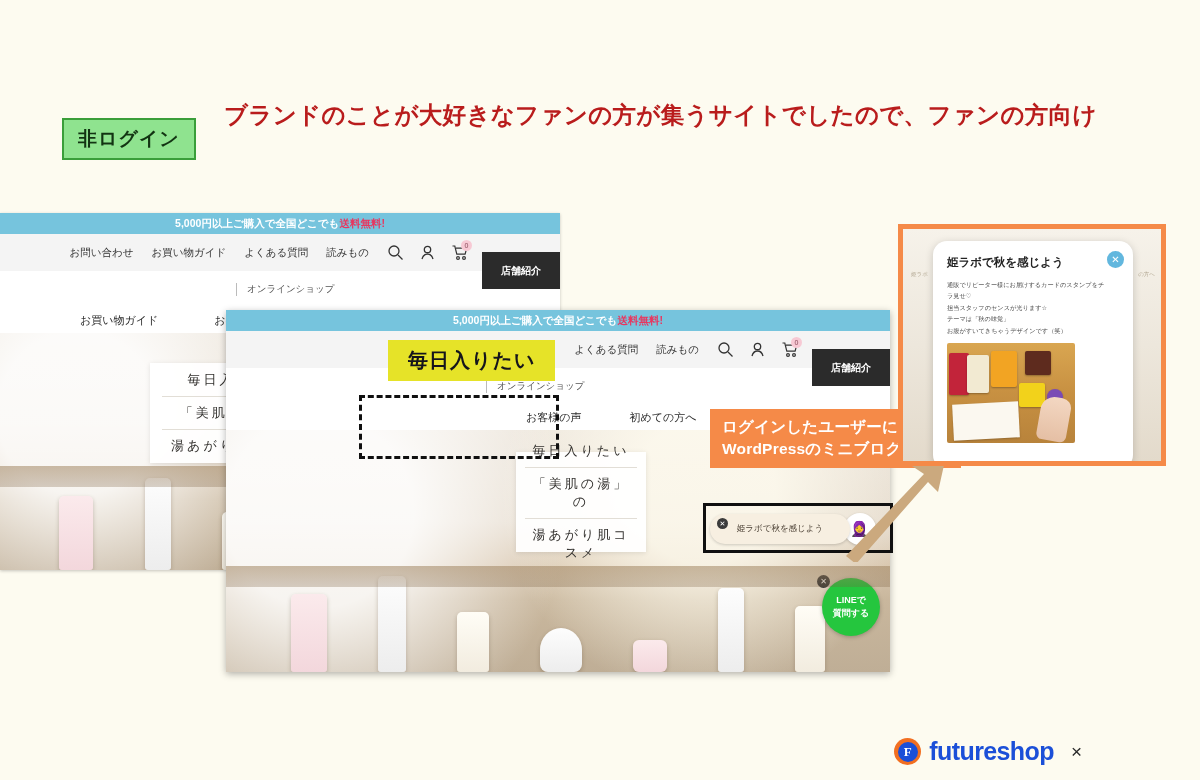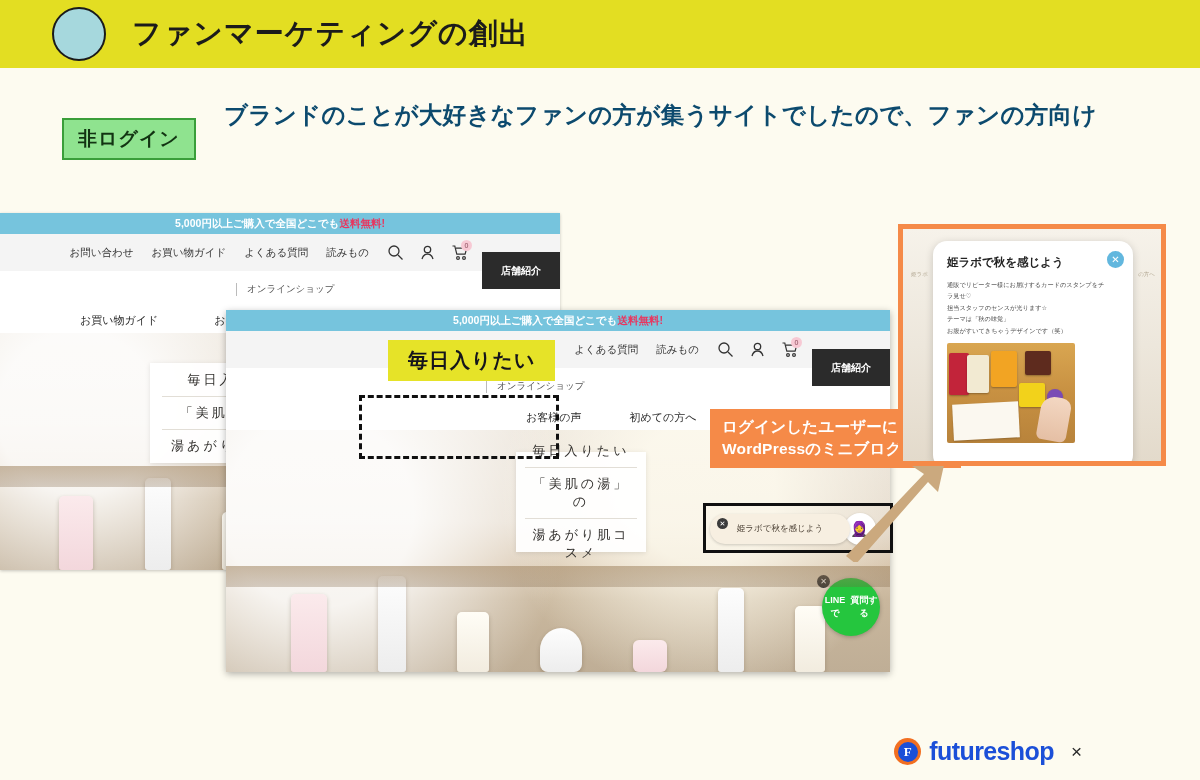--- a/index.html
+++ b/index.html
@@ -28,21 +28,21 @@
 
   
   .lead-badge {
     position: absolute; left: 62px; top: 118px;
     background: #8FE38F; border: 2px solid #3a9e3a;
     color: #123312; font-size: 19px; font-weight: 700;
     padding: 6px 14px; letter-spacing: 1px; white-space: nowrap;
   }
   .lead-text {
     position: absolute; left: 224px; top: 96px; width: 930px;
-    font-size: 23.5px; font-weight: 700; color: #0c4a6e;
+    font-size: 23.5px; font-weight: 700; color: #b91c1c;
     line-height: 1.62; letter-spacing: 0.3px;
   }
 
   
   .shotA {
     position: absolute; left: 0; top: 213px; width: 560px; height: 357px;
     background: #EFEFEF; overflow: hidden;
     box-shadow: 0 1px 3px rgba(0,0,0,.22);
   }
   
@@ -124,21 +124,21 @@
     font-size: 13px; color: #33312e; letter-spacing: 3px;
     padding: 7px 0; width: 86%;
     border-bottom: 1px solid #e2ded6;
   }
   .hero-card span:last-child { border-bottom: none; }
 
   
   .line-btn {
     position: absolute; width: 58px; height: 58px; border-radius: 50%;
     background: #25C63E; color: #fff; font-size: 9px; font-weight: 700;
-    display: flex; flex-direction: row; align-items: center; justify-content: center;
+    display: flex; flex-direction: column; align-items: center; justify-content: center;
     line-height: 1.45; text-align: center; box-shadow: 0 1px 4px rgba(0,0,0,.25);
   }
   .line-x {
     position: absolute; left: -5px; top: -3px; width: 13px; height: 13px;
     border-radius: 50%; background: #3a3a3a; color: #fff;
     font-size: 8px; line-height: 13px; text-align: center;
   }
 
   
   .tag-yellow {
@@ -245,24 +245,20 @@
     position: absolute; right: 0; bottom: 0; width: 104px; height: 56px;
     background: #2C2C2C; color: #fff; font-size: 23px;
     display: flex; align-items: center; justify-content: center; letter-spacing: .5px;
   }
 </style>
 </head>
 <body>
 
 <div class="slide">
 
-  <div class="header">
-    <div class="header-circle"></div>
-    <div class="header-title">ファンマーケティングの創出</div>
-  </div>
 
   <div class="lead-badge">非ログイン</div>
   <div class="lead-text">
     <div>ブランドのことが大好きなファンの方が集うサイトでしたので、ファンの方向け</div>
   </div>
 
   <div class="shotA">
     <div class="site">
       <div class="site-banner">
         <span>5,000円以上ご購入で全国どこでも</span>

